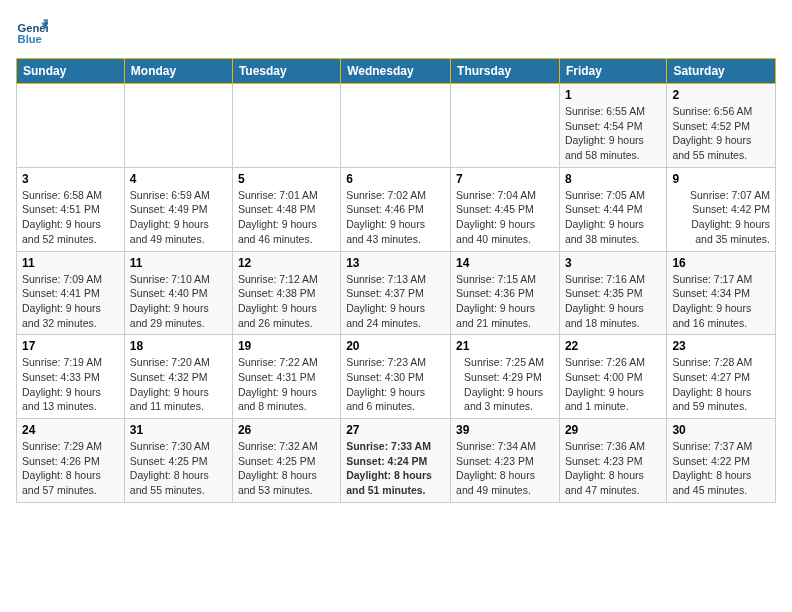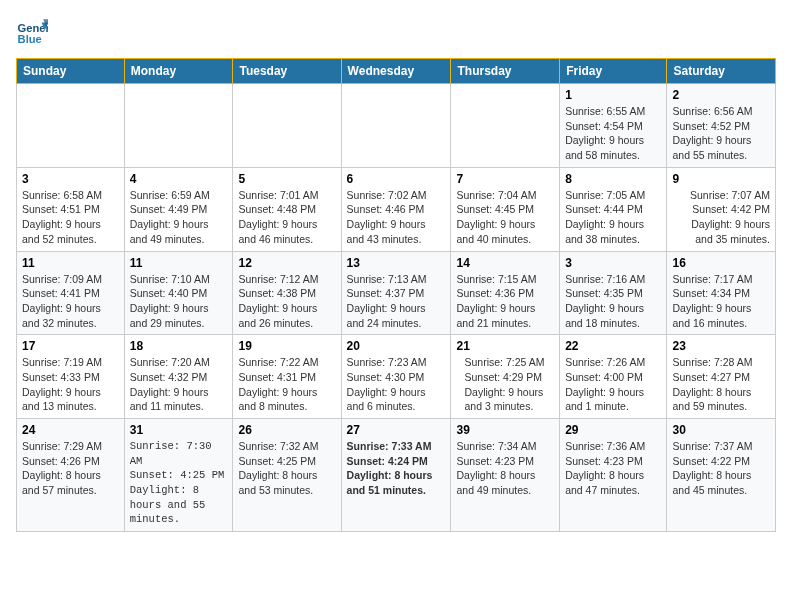--- a/index.html
+++ b/index.html
@@ -272,21 +272,21 @@
         </tr>
         <tr>
           <td>
             <span class="day-num">24</span>
             <div class="day-info" style="white-space: pre-line;">Sunrise: 7:29 AM
 Sunset: 4:26 PM
 Daylight: 8 hours and 57 minutes.</div>
           </td>
           <td>
             <span class="day-num">31</span>
-            <div class="day-info" style="white-space: pre-line; font-family: Liberation Mono, monospace;">Sunrise: 7:30 AM
+            <div class="day-info" style="white-space: pre-line;">Sunrise: 7:30 AM
 Sunset: 4:25 PM
 Daylight: 8 hours and 55 minutes.</div>
           </td>
           <td>
             <span class="day-num">26</span>
             <div class="day-info" style="white-space: pre-line;">Sunrise: 7:32 AM
 Sunset: 4:25 PM
 Daylight: 8 hours and 53 minutes.</div>
           </td>
           <td>

